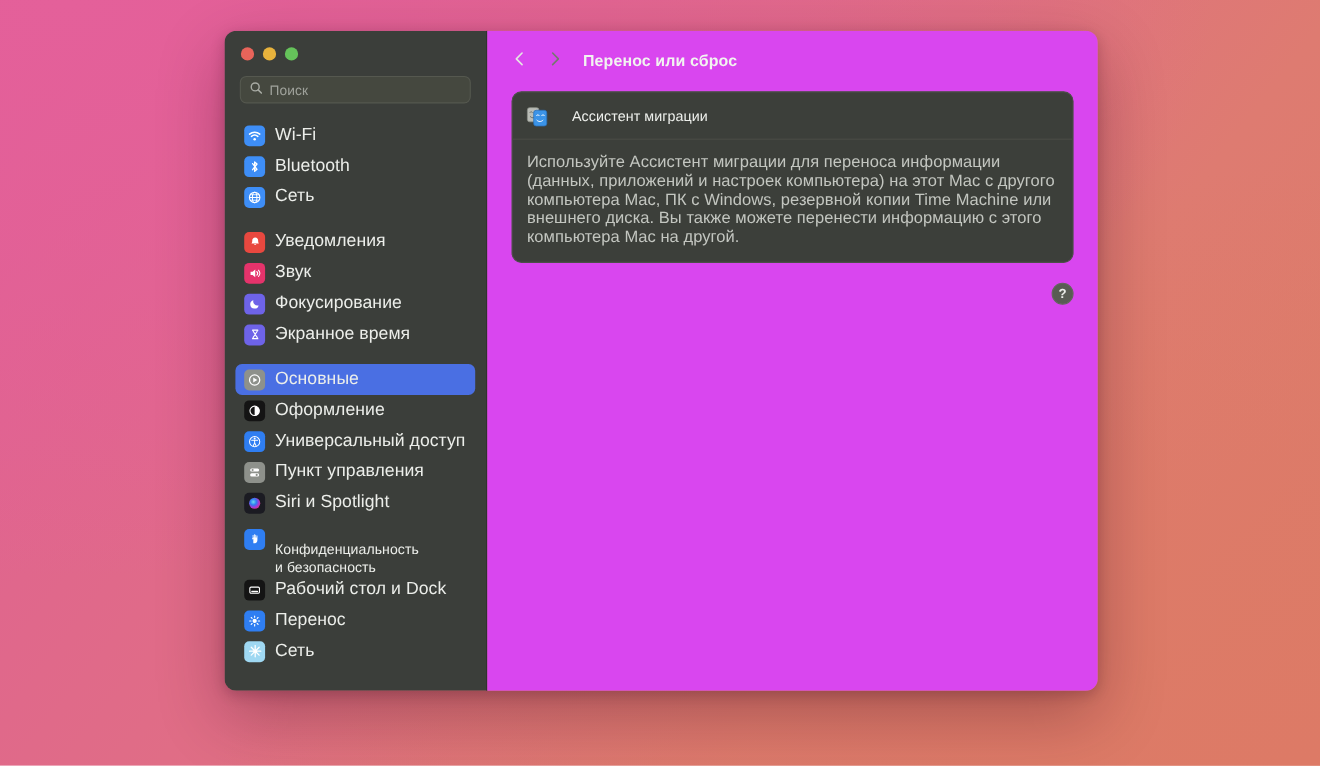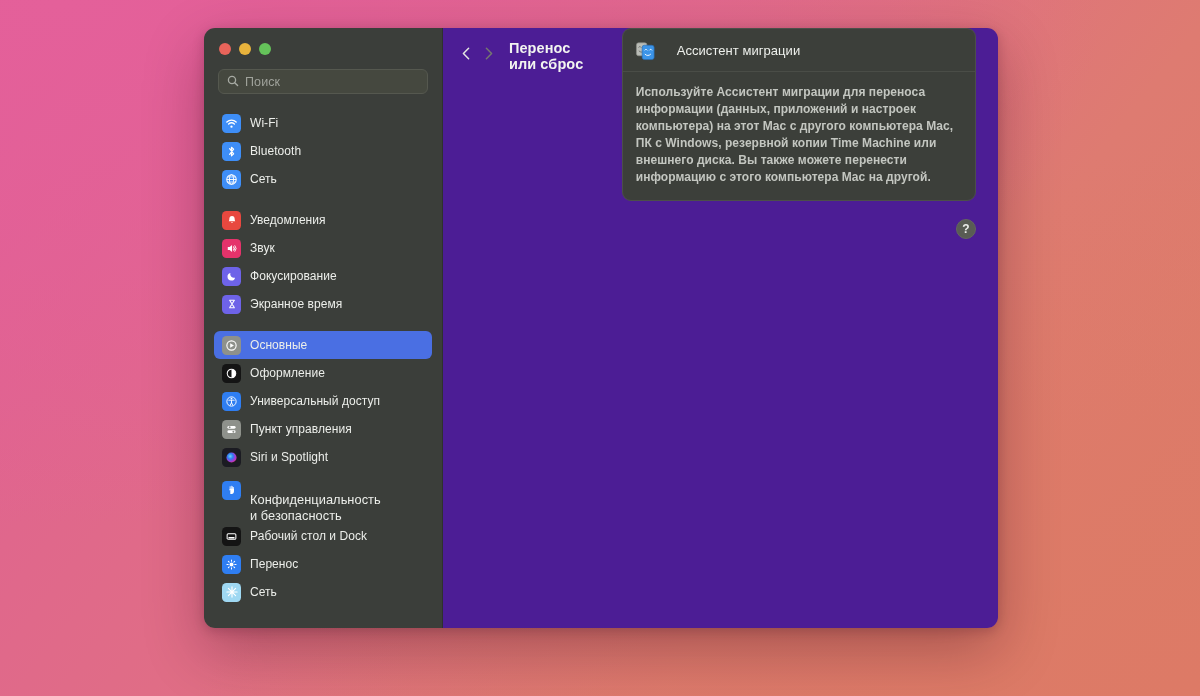--- a/index.html
+++ b/index.html
@@ -45,28 +45,28 @@
   .sb-scroll { flex:1; padding-top:15px; overflow:hidden; }
   .sb-group { padding:0 10px; }
   .sb-gap { height:13px; }
 
   .sb-item {
     display:flex; align-items:center; gap:9px;
     height:28px; padding:0 8px; border-radius:6px; cursor:default;
   }
   .sb-item.tall { height:38px; align-items:center; }
   .sb-item.selected { background:#4a6fe3; }
-  .sb-label { font-size:12px; color:#eceeea; letter-spacing:.05px; line-height:1.22; }
+  .sb-label { font-size:16px; color:#eceeea; letter-spacing:.05px; line-height:1.22; }
   .sb-label.two { font-size:12.8px;margin-top:36px; }
 
   .ic { width:19px; height:19px; border-radius:4.5px; flex:0 0 19px;
         display:flex; align-items:center; justify-content:center; position:relative; }
 
   
-  #content { flex:1; background:#4c1d95; display:flex; position:relative; }
+  #content { flex:1; background:#d946ef; display:flex; flex-direction:column; position:relative; }
   .toolbar { height:55px; display:flex; align-items:center; padding-left:14px; gap:2px; }
   .navbtn { width:30px; height:30px; display:flex; align-items:center; justify-content:center; cursor:default; }
   .page-title { font-size:14.5px; font-weight:bold; color:#f2f4f0; margin-left:9px; letter-spacing:.1px; }
 
   .body-area { padding:0 22px; }
 
   .card {
     background:#3c3f3a; border:1px solid #4c4f49; border-radius:9px;
     overflow:hidden;
   }
@@ -77,22 +77,22 @@
   .ma-icon { width:21px; height:21px; flex:0 0 21px; position:relative; }
   .card-row-label { font-size:13px; color:#eef0ec; flex:1; letter-spacing:.05px; }
 
   .btn {
     background:#595c54; border:1px solid #63665e; border-radius:6px;
     color:#f1f3ef; font-size:12.5px; font-family:"Liberation Sans", sans-serif;
     padding:4px 11px 5px 11px; cursor:default; white-space:nowrap;
     letter-spacing:.05px;
   }
   .card-desc {
-    padding:12px 14px 14px 13px; font-size:12px; line-height:17px;
-    color:#c3c6c0; letter-spacing:.05px;font-weight:bold;
+    padding:12px 14px 14px 13px; font-size:15px; line-height:17px;
+    color:#c3c6c0; letter-spacing:.05px;
   }
   .card-desc p { max-width:500px; }
 
   .bottom-row {
     display:flex; justify-content:flex-end; align-items:center; gap:10px;
     margin-top:18px;
   }
   .help-btn {
     width:20px; height:20px; border-radius:50%;
     background:#595c54; border:1px solid #63665e;

